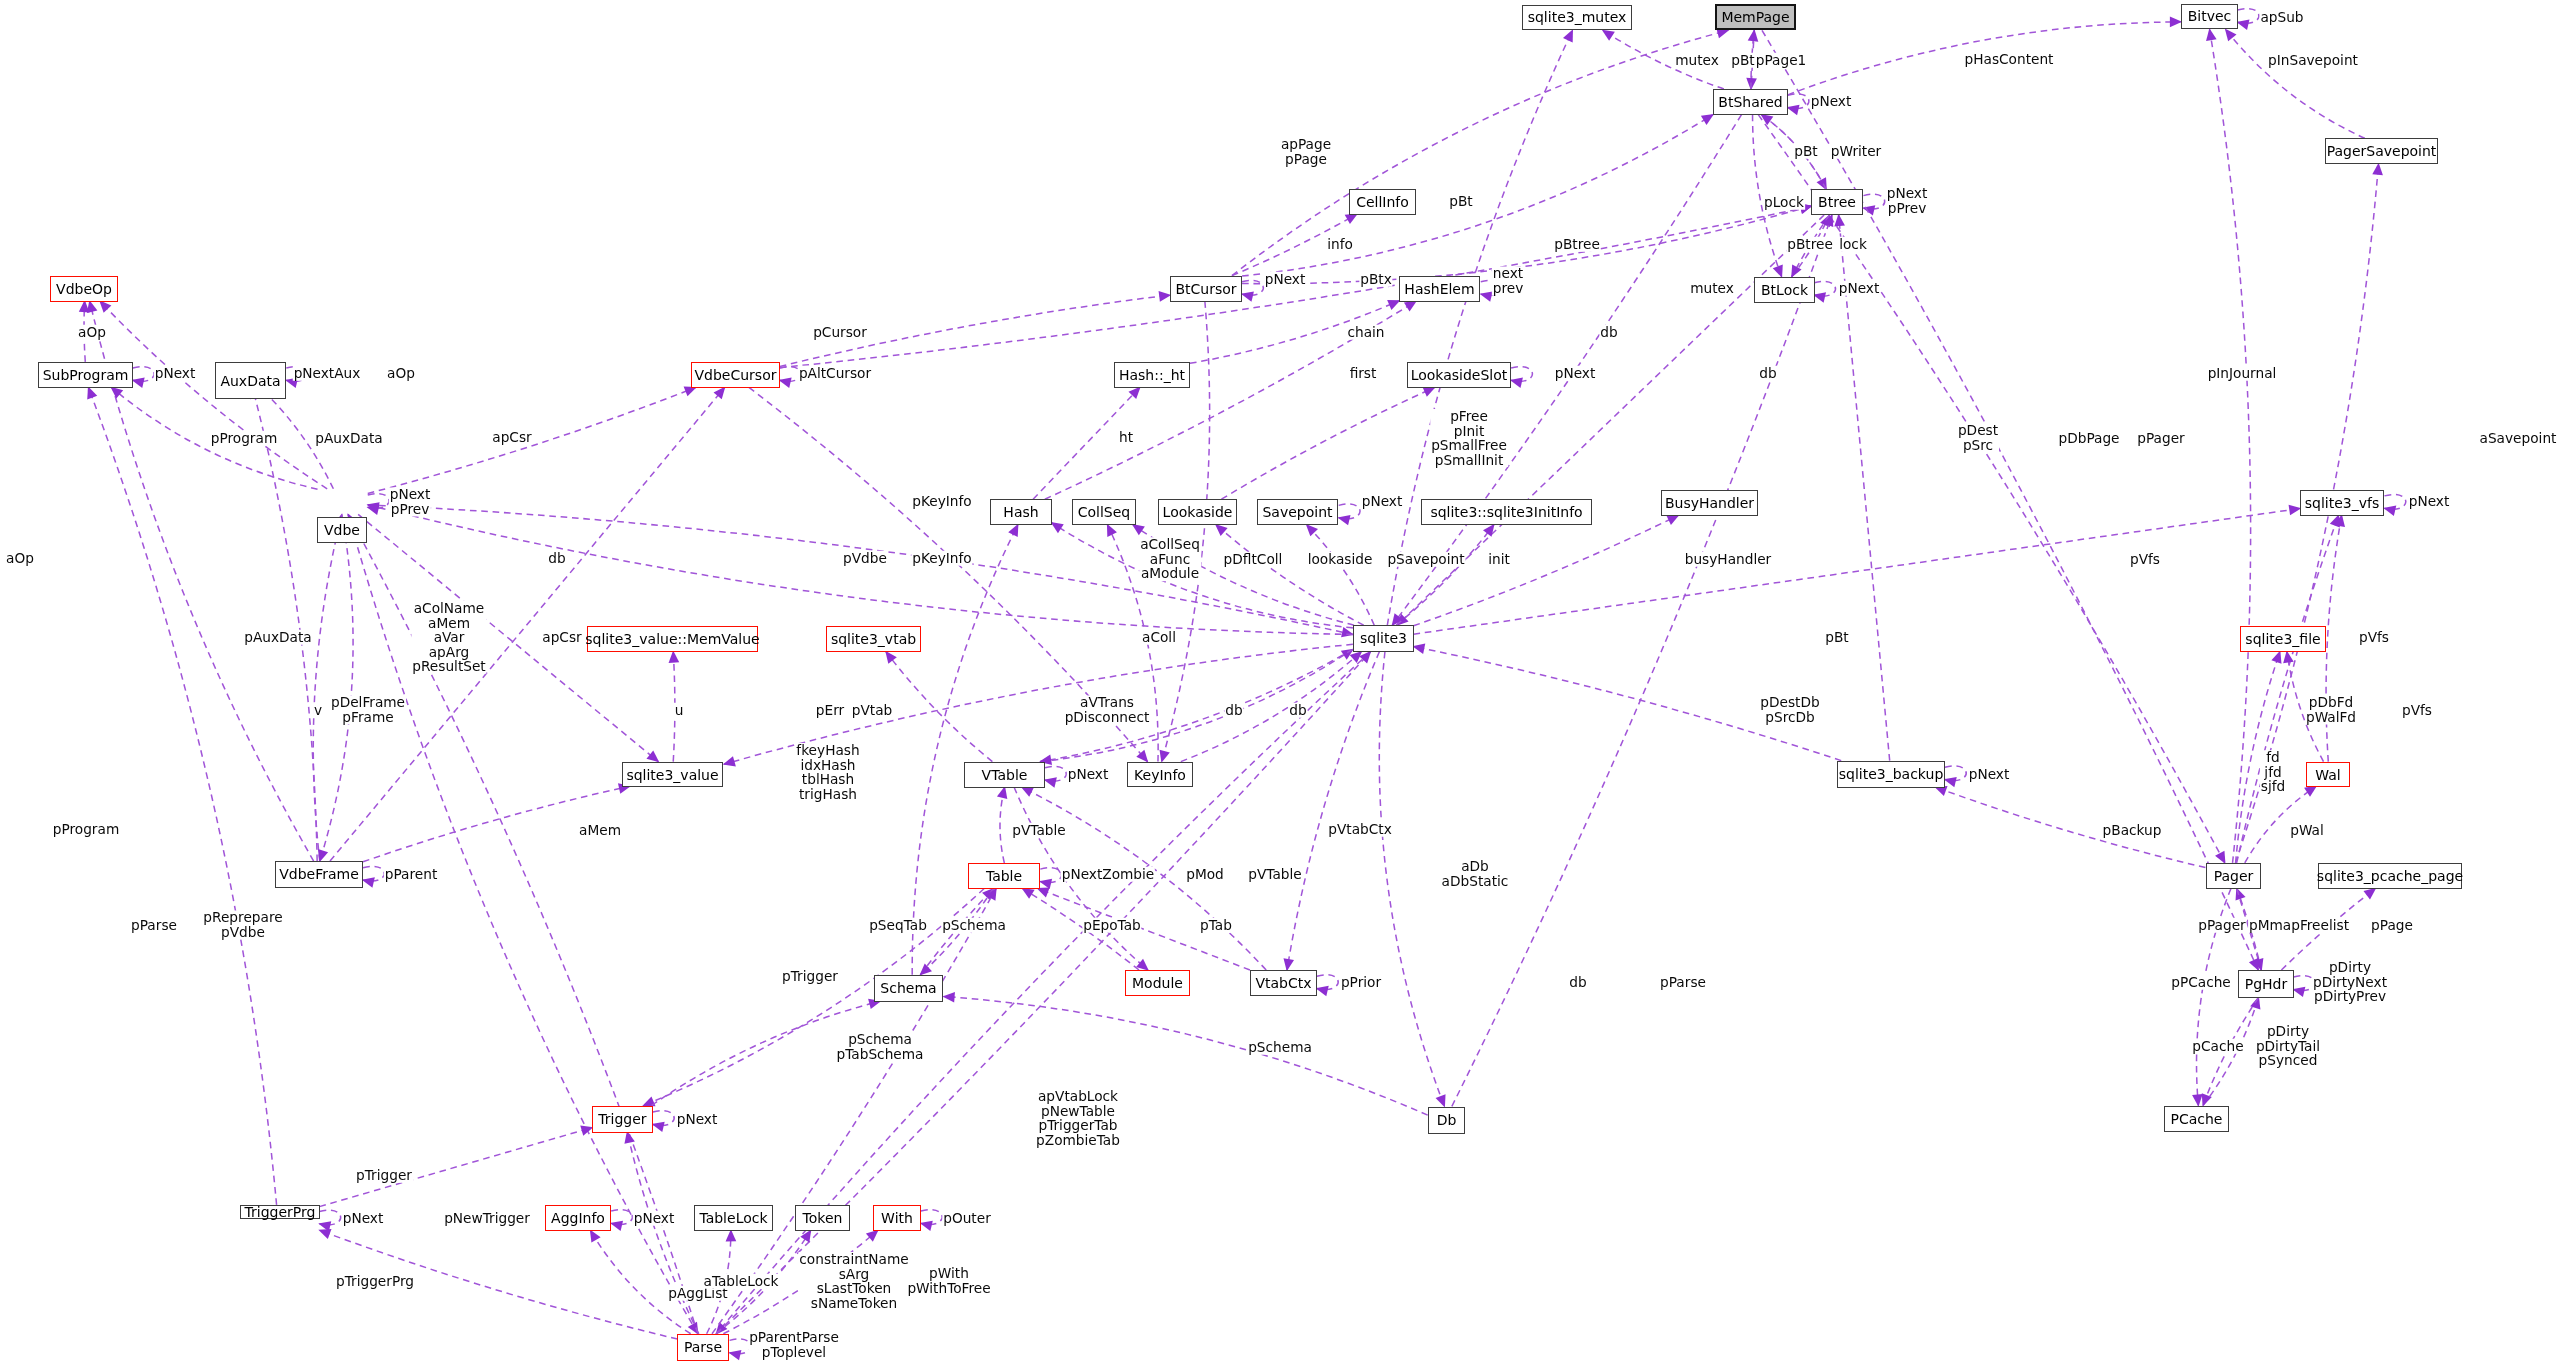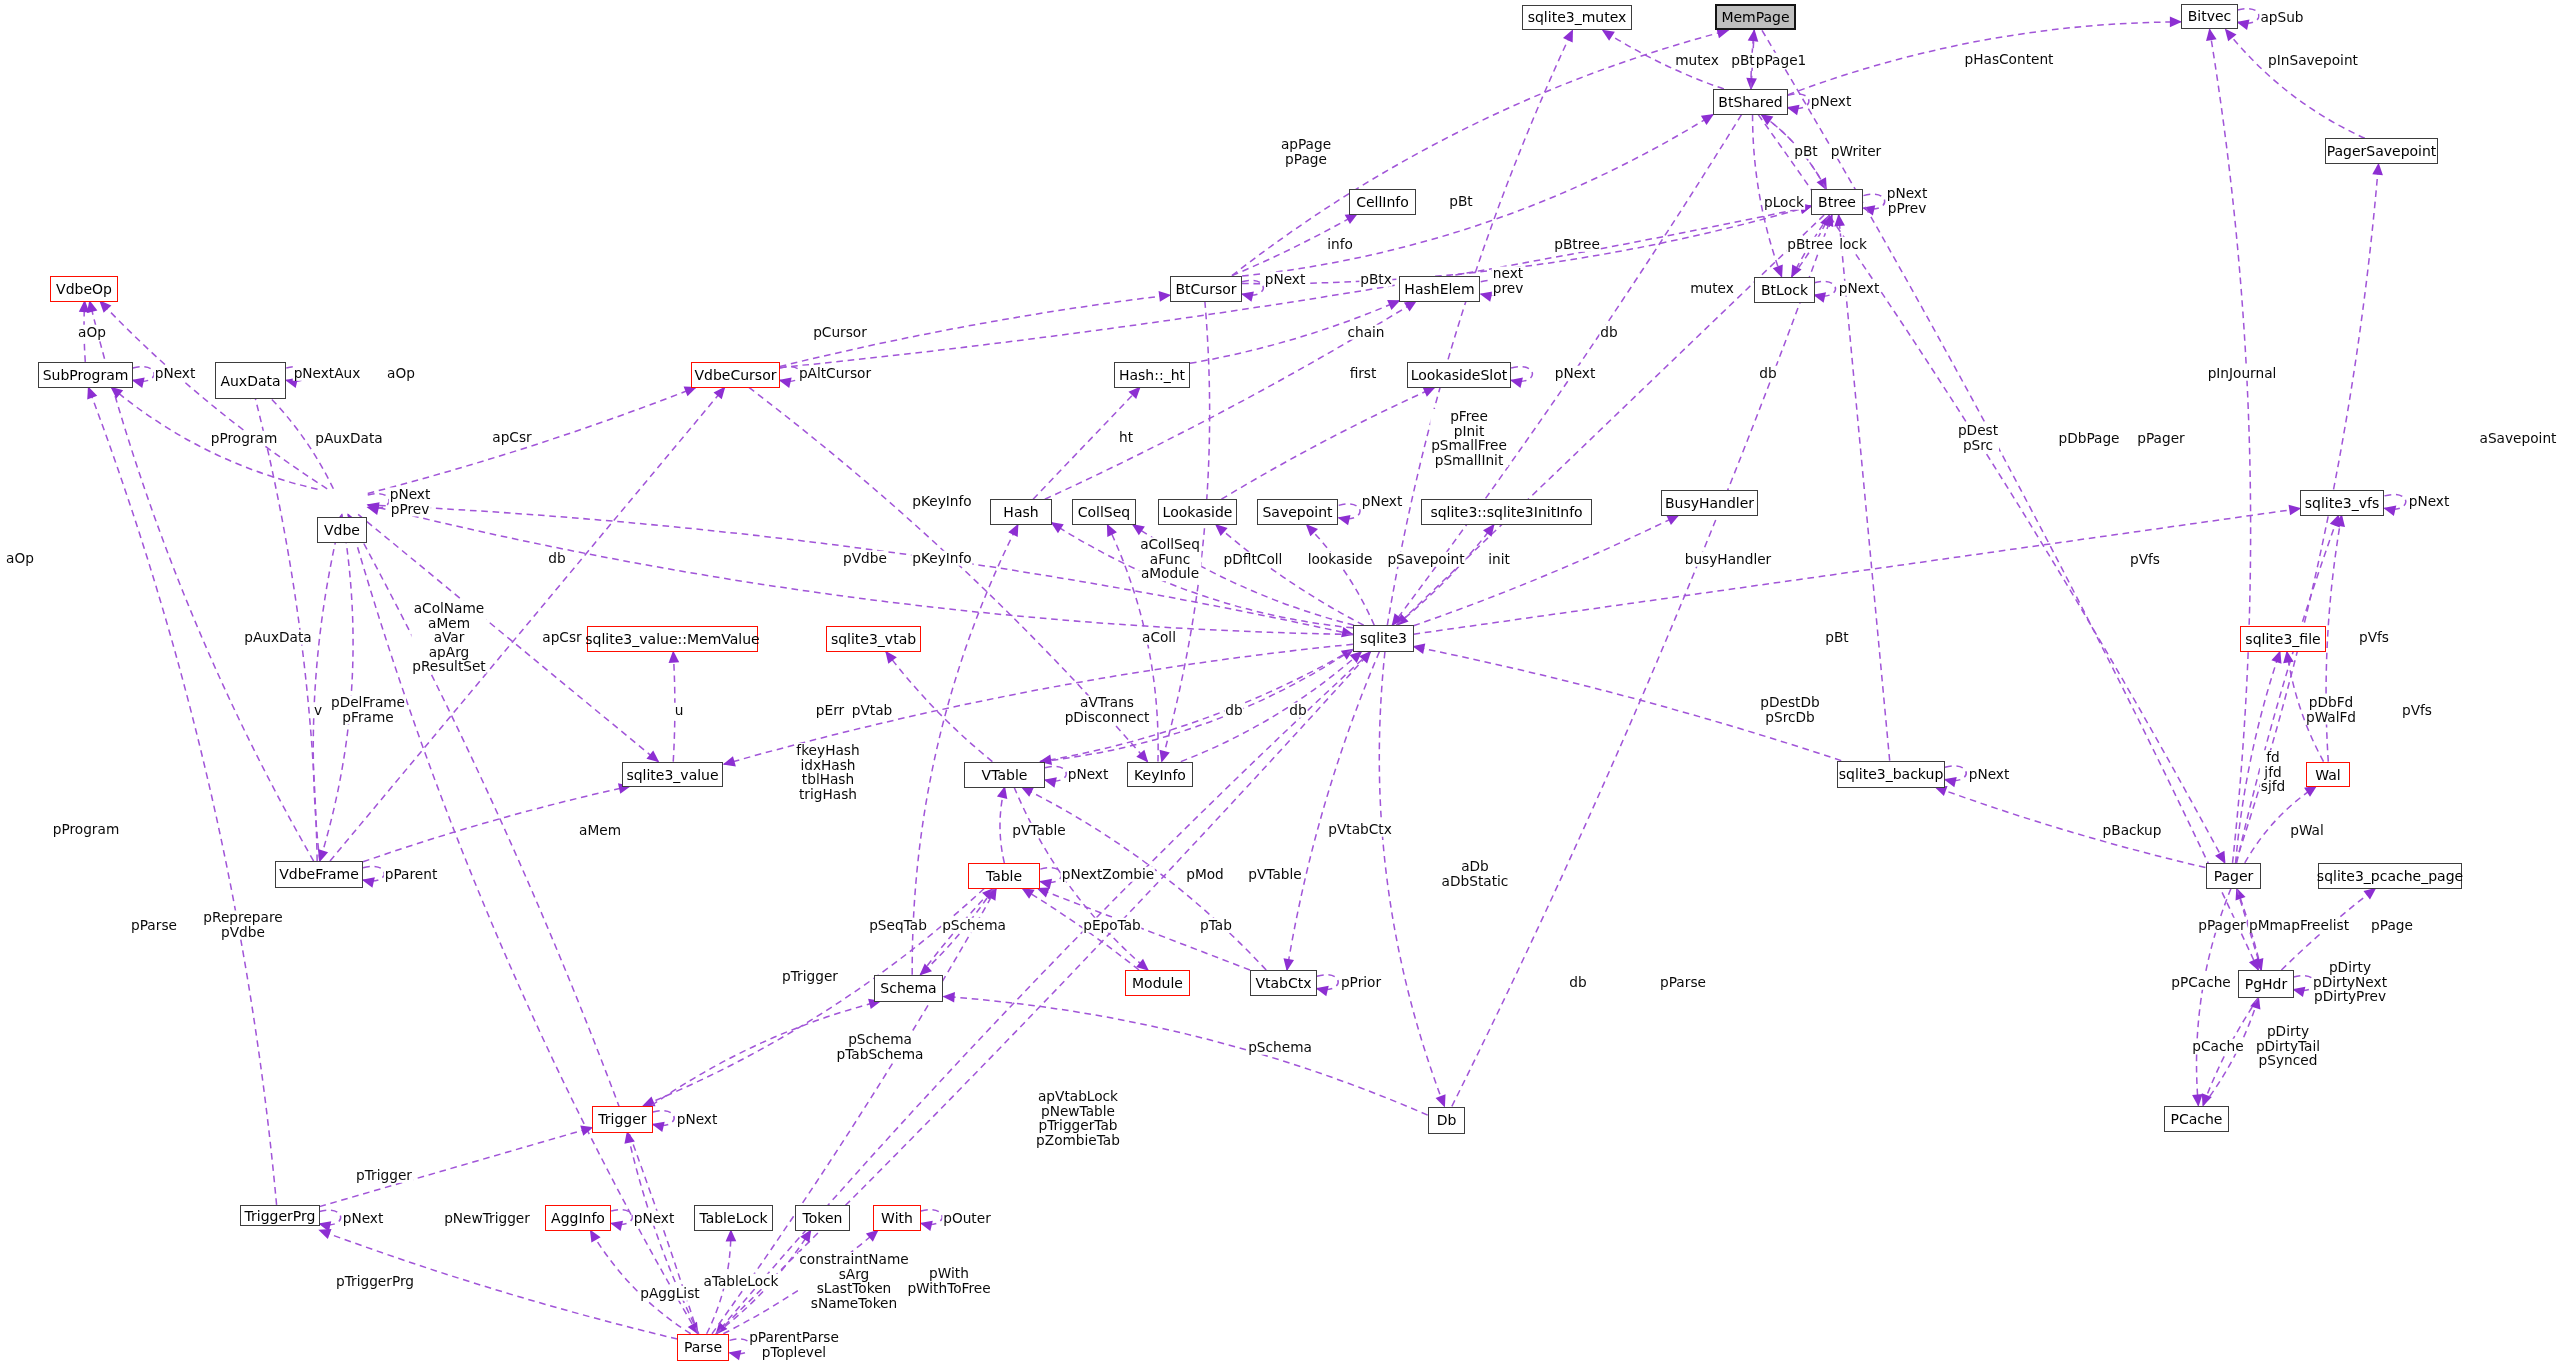--- a/index.html
+++ b/index.html
@@ -184,21 +184,21 @@
       <div class="node" style="left: 1837px; top: 761px; width: 108px; height: 26.5px;">sqlite3_backup</div>
       <div class="node" style="left: 2206px; top: 863px; width: 55px; height: 25.6px;">Pager</div>
       <div class="node" style="left: 2318px; top: 863px; width: 144px; height: 25.6px;">sqlite3_pcache_page</div>
       <div class="node red" style="left: 968px; top: 863px; width: 72px; height: 25.6px;">Table</div>
       <div class="node red" style="left: 1125px; top: 970px; width: 65px; height: 25.6px;">Module</div>
       <div class="node" style="left: 1250px; top: 970px; width: 67px; height: 25.6px;">VtabCtx</div>
       <div class="node" style="left: 2238px; top: 970px; width: 56px; height: 27.5px;">PgHdr</div>
       <div class="node" style="left: 874px; top: 975px; width: 69px; height: 26.5px;">Schema</div>
       <div class="node" style="left: 1428px; top: 1107px; width: 37px; height: 26.5px;">Db</div>
       <div class="node red" style="left: 592px; top: 1106px; width: 61px; height: 26.5px;">Trigger</div>
-      <div class="node" style="left: 240px; top: 1205px; width: 80px; height: 21px;">TriggerPrg</div>
+      <div class="node" style="left: 240px; top: 1205px; width: 80px; height: 14px;">TriggerPrg</div>
       <div class="node red" style="left: 545px; top: 1205px; width: 66px; height: 25.6px;">AggInfo</div>
       <div class="node" style="left: 694px; top: 1205px; width: 79px; height: 25.6px;">TableLock</div>
       <div class="node" style="left: 795px; top: 1205px; width: 55px; height: 25.6px;">Token</div>
       <div class="node red" style="left: 873px; top: 1205px; width: 48px; height: 25.6px;">With</div>
       <div class="node red" style="left: 677px; top: 1334px; width: 52px; height: 26.5px;">Parse</div>
       <div class="node" style="left: 2164px; top: 1106px; width: 65px; height: 25.6px;">PCache</div>
     </div>
   <div id="labels-layer">
       <div class="edge-label" style="left: 175px; top: 373px;">pNext</div>
       <div class="edge-label" style="left: 327px; top: 373px;">pNextAux</div>
@@ -341,21 +341,21 @@
       <div class="edge-label" style="left: 154px; top: 925px;">pParse</div>
       <div class="edge-label" style="left: 243px; top: 925px; text-align: center;">pReprepare
 pVdbe</div>
       <div class="edge-label" style="left: 1683px; top: 982px;">pParse</div>
       <div class="edge-label" style="left: 1578px; top: 982px;">db</div>
       <div class="edge-label" style="left: 384px; top: 1175px;">pTrigger</div>
       <div class="edge-label" style="left: 375px; top: 1281px;">pTriggerPrg</div>
       <div class="edge-label" style="left: 487px; top: 1218px;">pNewTrigger</div>
       <div class="edge-label" style="left: 880px; top: 1047px;">pSchema
 pTabSchema</div>
-      <div class="edge-label" style="left: 670px; top: 1281px; margin-top: 12px;">pAggList</div>
+      <div class="edge-label" style="left: 698px; top: 1281px; margin-top: 12px;">pAggList</div>
       <div class="edge-label" style="left: 741px; top: 1281px;">aTableLock</div>
       <div class="edge-label" style="left: 854px; top: 1281px;">constraintName
 sArg
 sLastToken
 sNameToken</div>
       <div class="edge-label" style="left: 949px; top: 1281px;">pWith
 pWithToFree</div>
       <div class="edge-label" style="left: 1078px; top: 1118px;">apVtabLock
 pNewTable
 pTriggerTab

